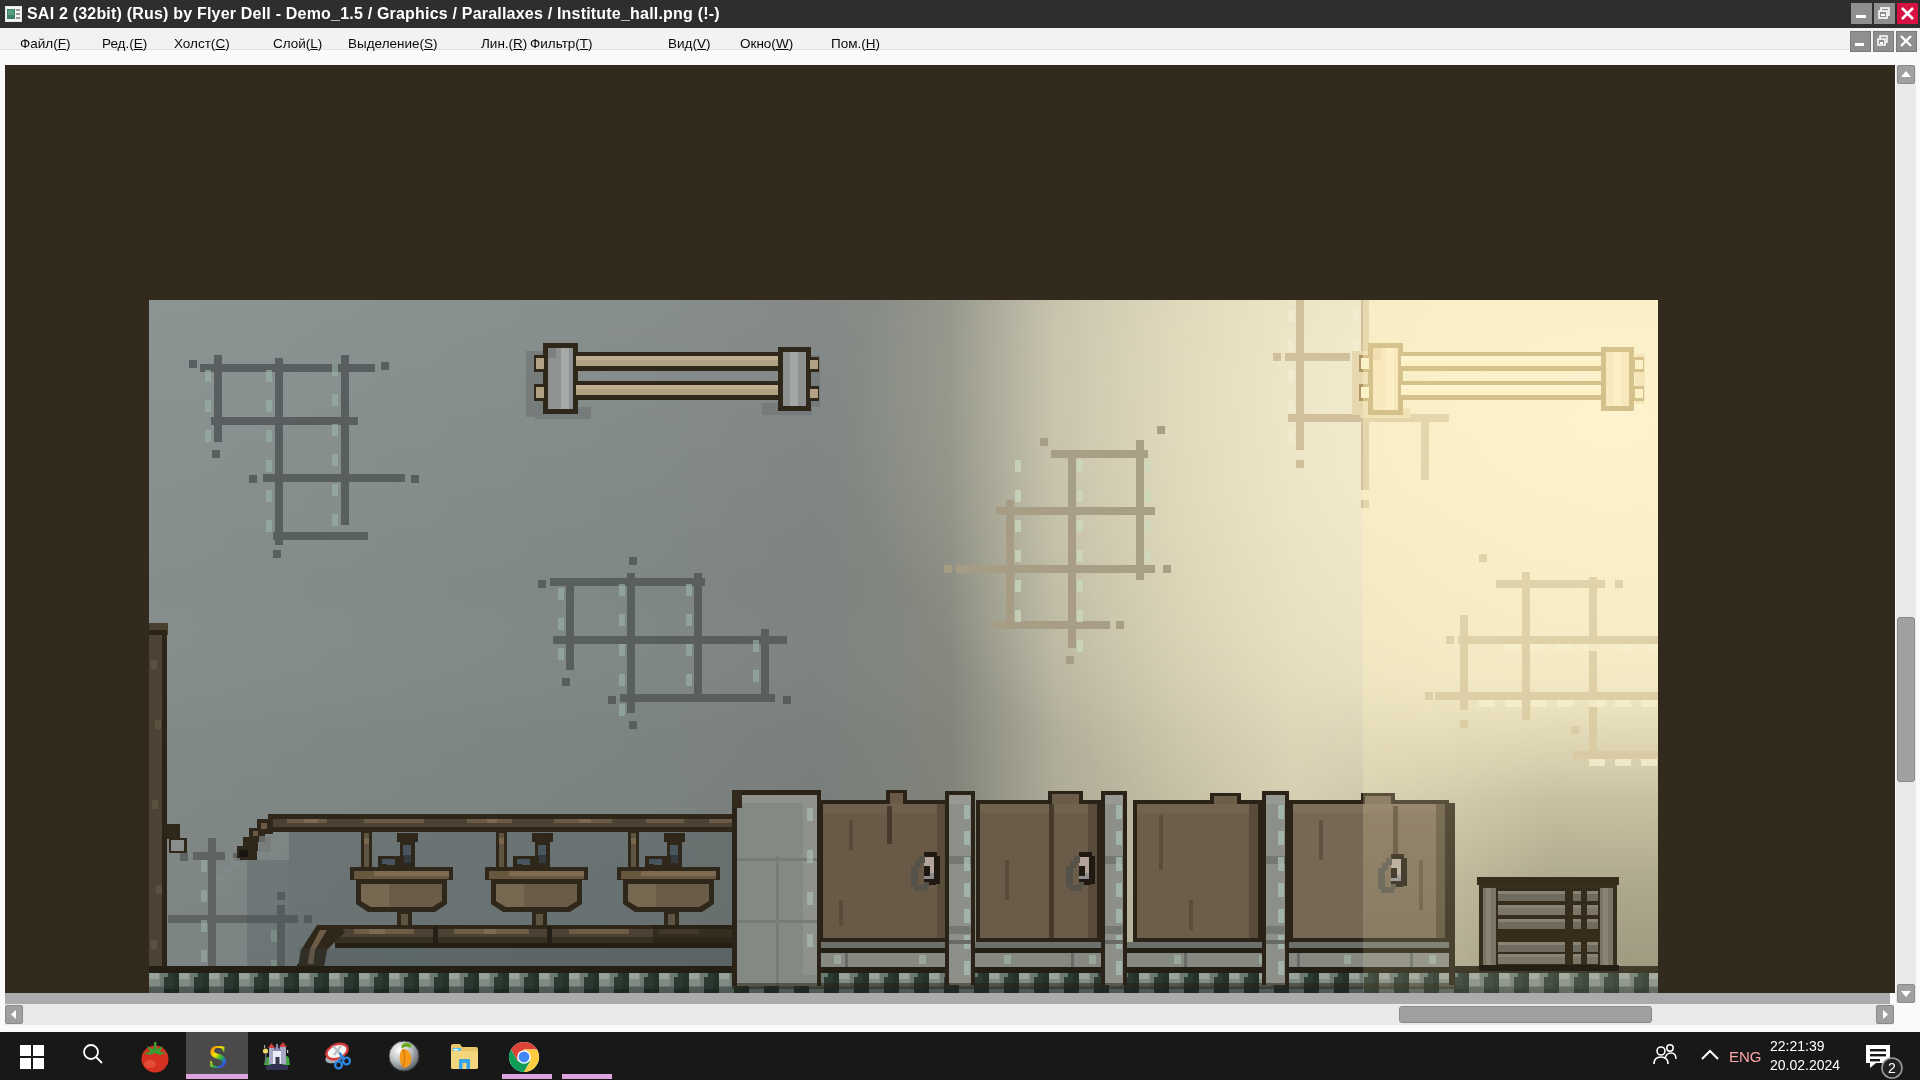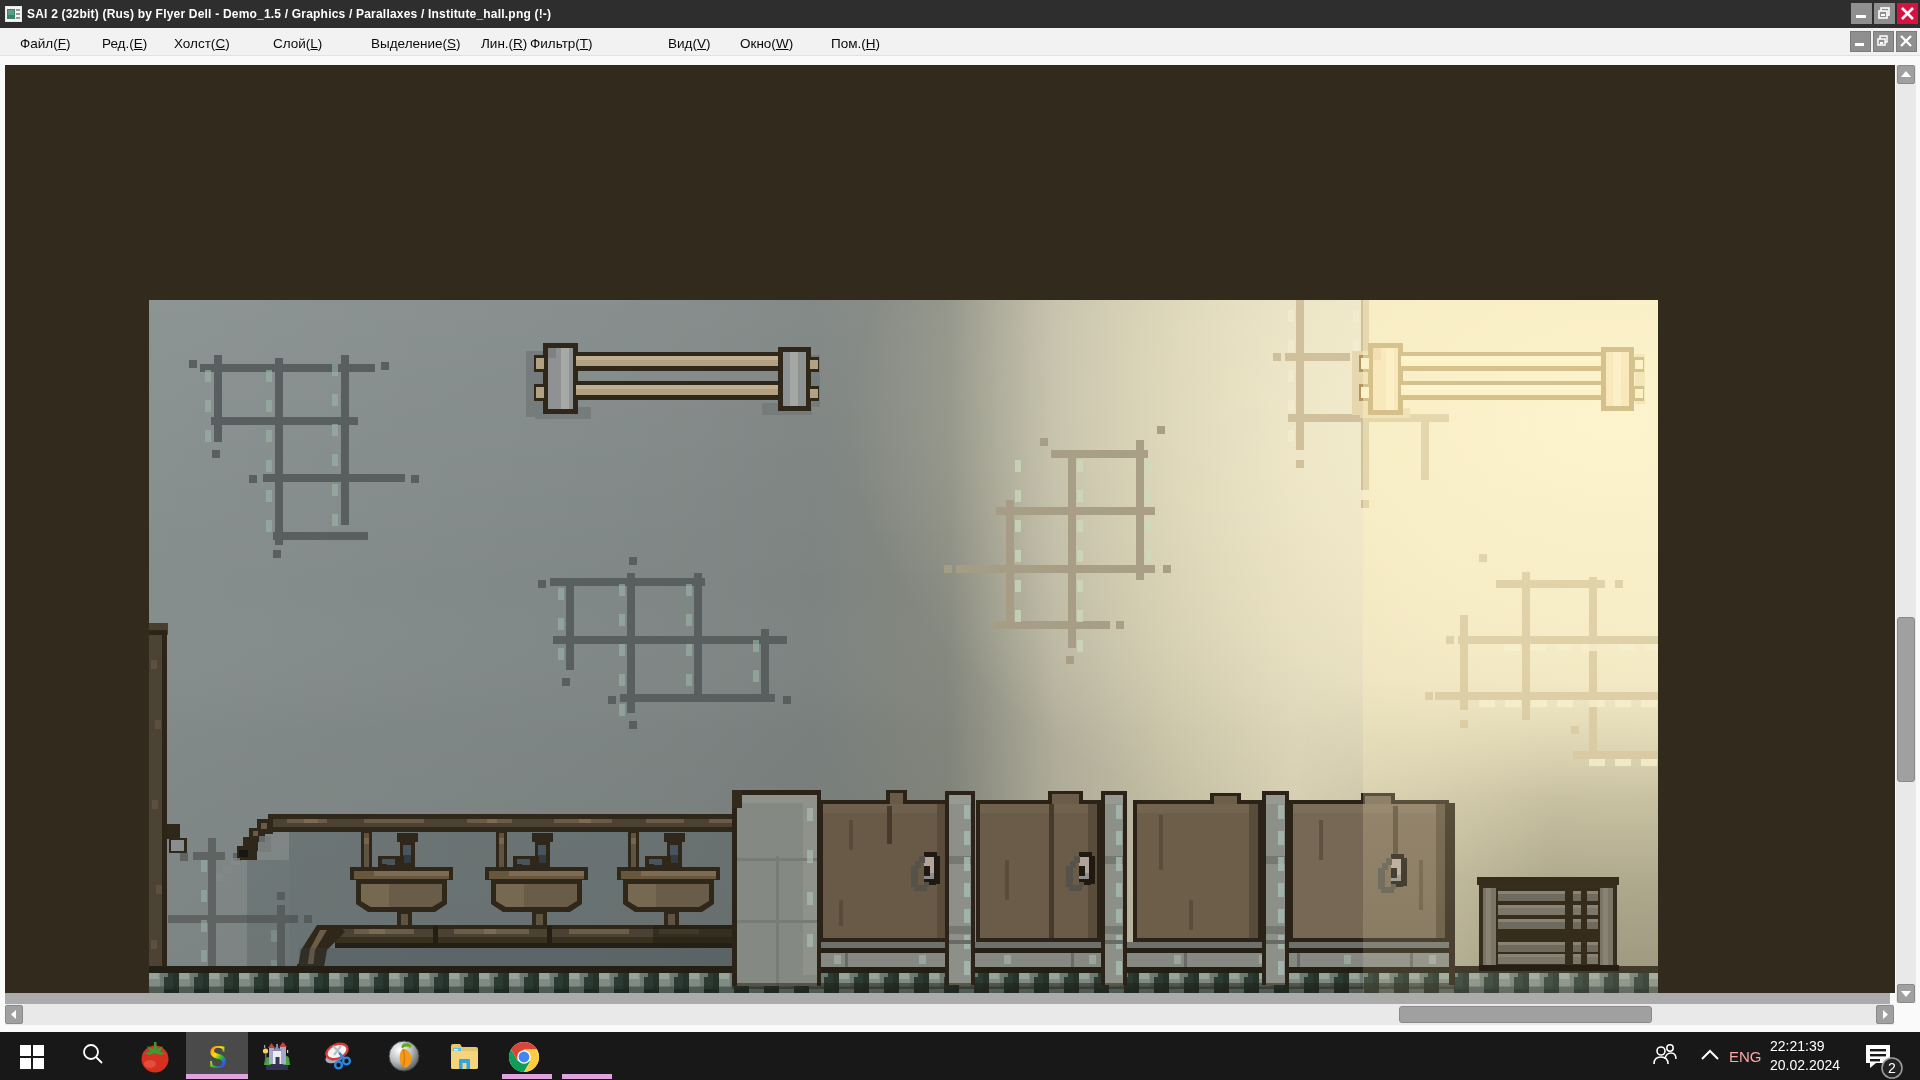--- a/index.html
+++ b/index.html
@@ -1,21 +1,21 @@
 <!DOCTYPE html>
 <html><head><meta charset="utf-8">
 <style>
 *{margin:0;padding:0;box-sizing:border-box;}
 html,body{width:1920px;height:1080px;overflow:hidden;background:#fafafa;font-family:"Liberation Sans",sans-serif;}
 .abs{position:absolute;}
 #titlebar{position:absolute;left:0;top:0;width:1920px;height:28px;background:#2e2e2e;}
-#titletxt{position:absolute;left:27px;top:0;height:28px;line-height:28px;color:#fff;font-size:12px;font-weight:bold;letter-spacing:0.2px;}
+#titletxt{position:absolute;left:27px;top:0;height:28px;line-height:28px;color:#fff;font-size:16px;font-weight:bold;letter-spacing:0.2px;}
 .wbtn{position:absolute;top:3px;width:21px;height:21px;background:#8f8f8f;}
 .wbtn svg{position:absolute;left:0;top:0;}
-#menubar{position:absolute;left:0;top:28px;width:1920px;height:28px;background:#f2f2f2;border-bottom:1px solid #e2e2e2;}
+#menubar{position:absolute;left:0;top:28px;width:1920px;height:22px;background:#f2f2f2;border-bottom:1px solid #e2e2e2;}
 .mi{position:absolute;top:0;height:30px;line-height:31px;color:#0a0a0a;font-size:13.5px;}
 .wbtn2{position:absolute;top:3px;width:21px;height:21px;background:#8f8f8f;border:1px solid #7a7a7a;}
 #sai{position:absolute;left:0;top:58px;width:1920px;height:974px;background:#fafafa;}
 #canvas{position:absolute;left:5px;top:7px;width:1890px;height:928px;background:#322b1d;}
 #art{position:absolute;left:149px;top:242px;width:1509px;height:693px;}
 #graystrip{position:absolute;left:5px;top:935px;width:1885px;height:11px;background:#ababab;}
 #hscroll{position:absolute;left:5px;top:946px;width:1889px;height:21px;background:#e9e9e9;}
 #vscroll{position:absolute;left:1896px;top:7px;width:20px;height:938px;background:#e9e9e9;}
 .sbtn{position:absolute;background:#a0a0a0;border:1px solid #8a8a8a;border-radius:2px;}
 #taskbar{position:absolute;left:0;top:1032px;width:1920px;height:48px;background:#181818;}
@@ -51,21 +51,21 @@
       <svg width="21" height="21">
         <path d="M5 5 L16 16 M16 5 L5 16" stroke="#fff" stroke-width="2.6"></path>
       </svg>
     </div>
 </div>
 <div id="menubar">
  <div class="mi" style="left:20px">Файл(<u>F</u>)</div>
  <div class="mi" style="left:102px">Ред.(<u>E</u>)</div>
  <div class="mi" style="left:174px">Холст(<u>C</u>)</div>
  <div class="mi" style="left:273px">Слой(<u>L</u>)</div>
- <div class="mi" style="left:371px">Выделение(<u>S</u>)</div>
+ <div class="mi" style="left:348px">Выделение(<u>S</u>)</div>
  <div class="mi" style="left:481px">Лин.(<u>R</u>)</div>
  <div class="mi" style="left:530px">Фильтр(<u>T</u>)</div>
  <div class="mi" style="left:668px">Вид(<u>V</u>)</div>
  <div class="mi" style="left:740px">Окно(<u>W</u>)</div>
  <div class="mi" style="left:831px">Пом.(<u>H</u>)</div>
  <div class="wbtn2" style="left:1850px"><svg width="19" height="19">
         <rect x="4" y="11" width="9" height="3" fill="#fff"></rect>
       </svg></div>
  <div class="wbtn2" style="left:1873px"><svg width="19" height="19">
         <rect x="6" y="4" width="7" height="6" fill="none" stroke="#fff" stroke-width="1.5"></rect>

